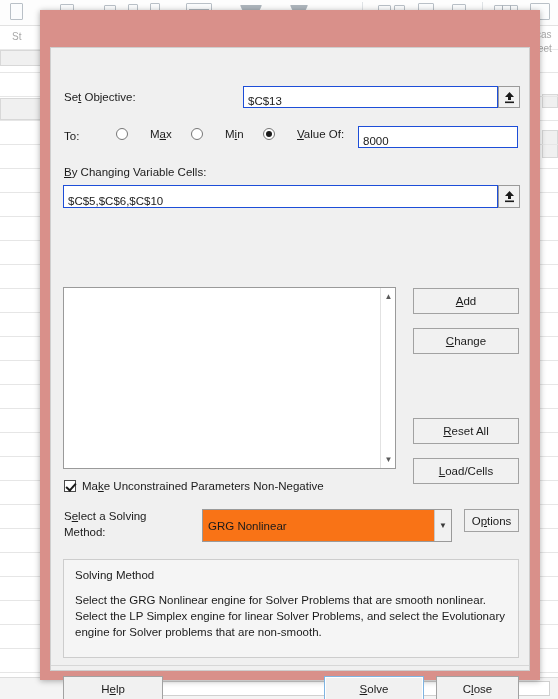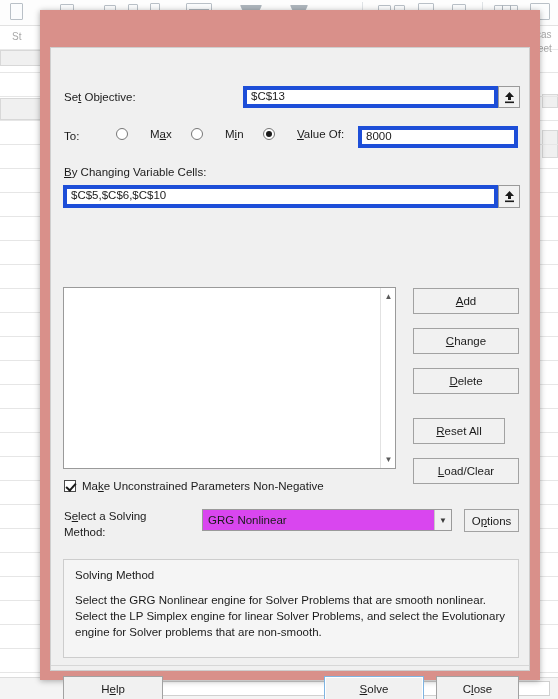--- a/index.html
+++ b/index.html
@@ -95,23 +95,23 @@
     background: #f0f0f0; border: 1px solid #cfcfcf;
   }
 
   .lbl {
     position: absolute; font-size: 11.5px; color: #1b1b1b;
     font-family: "Liberation Sans", sans-serif; white-space: nowrap;
   }
   .u { text-decoration: underline; }
 
   .tbox {
-    position: absolute; background: #ffffff; border: 4px solid #1d4ed8;
+    position: absolute; background: #ffffff; border: 1px solid #1d4ed8;
     font-size: 11.5px; color: #1b1b1b; padding: 0 4px;
-    display: flex; align-items: flex-start;
+    display: flex; align-items: flex-end;
     font-family: "Liberation Sans", sans-serif;
   }
   .picker {
     position: absolute; width: 22px; background: #f1f1f1;
     border: 1px solid #9a9a9a; display: flex;
     align-items: center; justify-content: center; cursor: pointer;
   }
   .picker svg { display: block; }
 
   .radio-wrap {
@@ -158,22 +158,22 @@
     width: 12px; height: 12px; background: #ffffff; border: 1px solid #4a4a4a;
     position: relative; flex: 0 0 auto;
   }
   #chk-box.on::after {
     content: ""; position: absolute; left: 3px; top: 0px;
     width: 4px; height: 8px; border: solid #1b1b1b;
     border-width: 0 2px 2px 0; transform: rotate(42deg);
   }
 
   #method-select {
-    position: absolute; left: 151px; top: 461px; width: 250px; height: 22px;
-    background: #d946ef; border: 1px solid #9a9a9a;
+    position: absolute; left: 151px; top: 461px; width: 250px; height: 33px;
+    background: #f97316; border: 1px solid #9a9a9a;
     display: flex; align-items: center; cursor: pointer;
   }
   #method-value {
     flex: 1; font-size: 11.5px; color: #1b1b1b; padding-left: 5px;
     font-family: "Liberation Sans", sans-serif;
   }
   #method-arrow {
     width: 17px; height: 100%; background: #f1f1f1;
     border-left: 1px solid #c8c8c8;
     display: flex; align-items: center; justify-content: center;
@@ -324,28 +324,25 @@
         <div class="sb-arrow" style="bottom:1px;">▼</div>
       </div>
     </div>
 
     <div class="btn" style="left:362px; top:280px; width:106px; height:26px;">
         <span><span></span><span class="u">C</span><span>hange</span></span>
       </div>
     <div class="btn" style="left:362px; top:240px; width:106px; height:26px;">
         <span><span></span><span class="u">A</span><span>dd</span></span>
       </div>
-    <div class="btn" style="left:362px; top:320px; width:106px; height:26px;">
-        <span><span></span><span class="u">D</span><span>elete</span></span>
-      </div>
-    <div class="btn" style="left:362px; top:370px; width:92px; height:26px;">
+    <div class="btn" style="left:362px; top:370px; width:106px; height:26px;">
         <span><span></span><span class="u">R</span><span>eset All</span></span>
       </div>
     <div class="btn" style="left:362px; top:410px; width:106px; height:26px;">
-        <span><span></span><span class="u">L</span><span>oad/Clear</span></span>
+        <span><span></span><span class="u">L</span><span>oad/Cells</span></span>
       </div>
 
     <div id="chk-wrap">
       <span id="chk-box" class="on"></span>
       <span class="radio-lbl"><span>Ma</span><span class="u">k</span><span>e Unconstrained Parameters Non-Negative</span></span>
     </div>
 
     <span class="lbl" style="left:13px; top:462px;"><span>S</span><span class="u">e</span><span>lect a Solving</span></span>
     <span class="lbl" style="left:13px; top:478px;">Method:</span>
     <div id="method-select">

